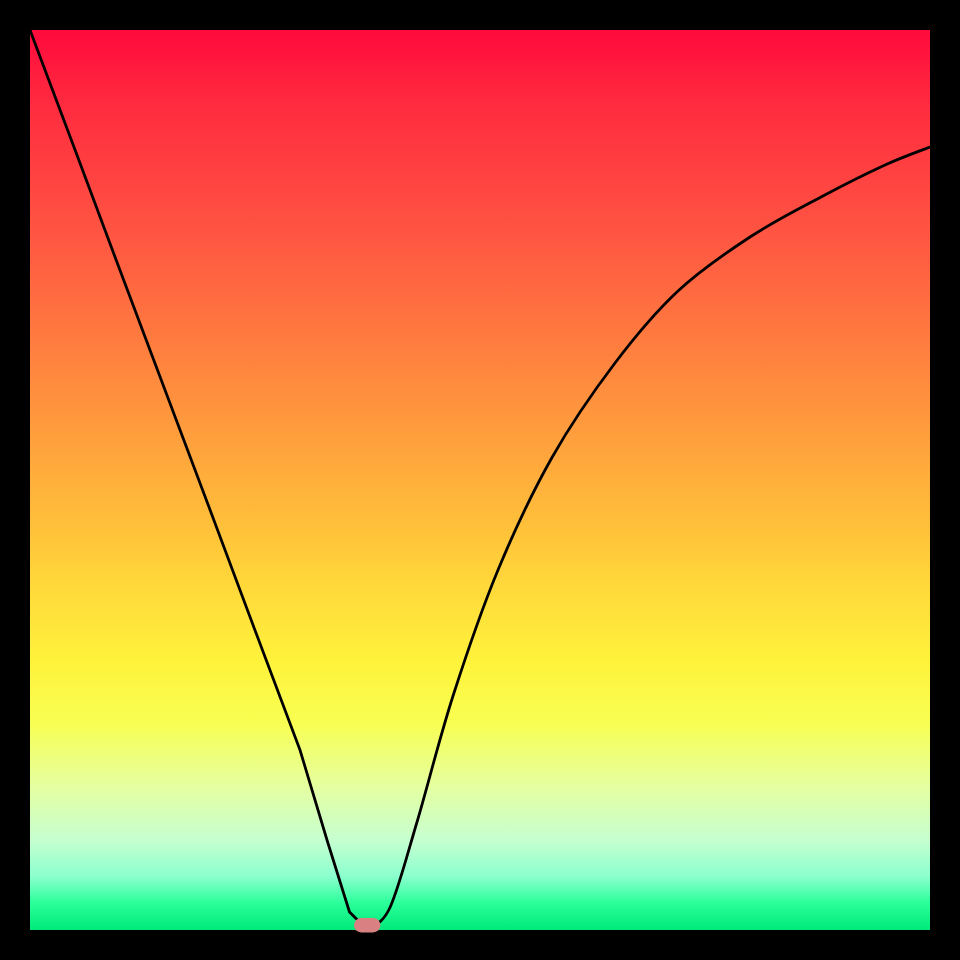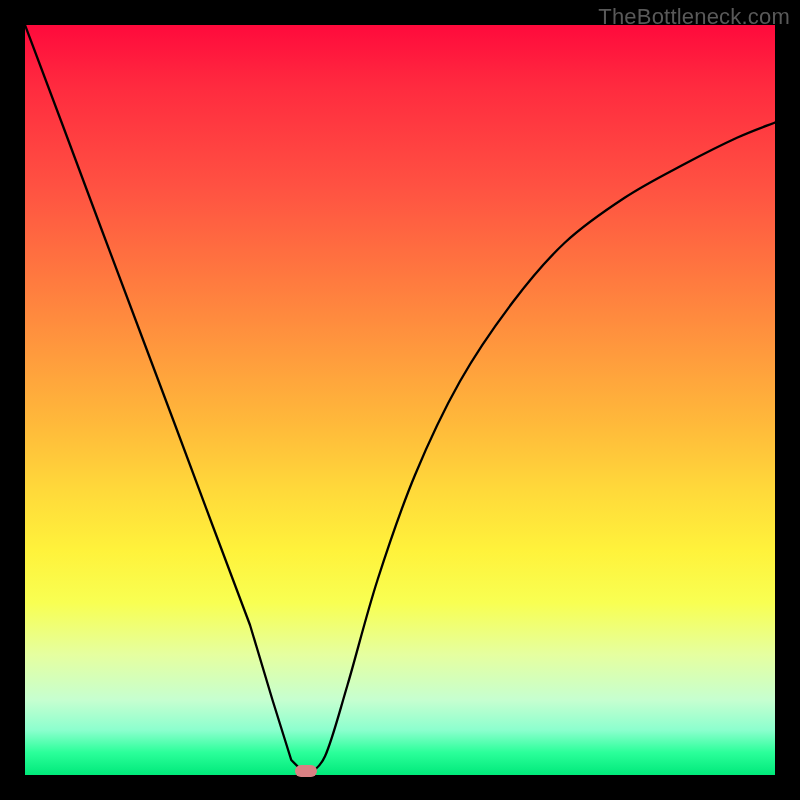--- a/index.html
+++ b/index.html
@@ -67,21 +67,20 @@
     border-radius: 6px;
     background: #d98083;
     transform: translate(-50%, -50%);
     z-index: 12;
   }
 </style>
 </head>
 <body>
 
 <div class="stage">
-  <div class="watermark">TheBottleneck.com</div>
 
   <div class="plot">
     <div class="gradient"></div>
     <svg class="line" viewBox="0 0 750 750" preserveAspectRatio="none">
       <path id="curve-path" d="M 0.00 0.00 L 37.50 99.75 L 75.00 200.25 L 112.50 300.00 L 150.00 399.75 L 187.50 500.25 L 225.00 600.00 L 247.50 675.00 L 266.25 735.00 L 281.25 750.00 M 281.25 750.00 C 284.38 746.88, 293.13 746.25, 300.00 731.25 C 306.88 716.25, 313.75 689.38, 322.50 660.00 C 331.25 630.63, 341.25 590.00, 352.50 555.00 C 363.75 520.00, 376.25 483.13, 390.00 450.00 C 403.75 416.88, 418.75 385.00, 435.00 356.25 C 451.25 327.50, 470.00 300.63, 487.50 277.50 C 505.00 254.38, 521.25 235.00, 540.00 217.50 C 558.75 200.00, 580.00 185.63, 600.00 172.50 C 620.00 159.38, 641.25 148.75, 660.00 138.75 C 678.75 128.75, 697.50 119.38, 712.50 112.50 C 727.50 105.63, 743.75 100.00, 750.00 97.50" fill="none" stroke="#000" stroke-width="2.3" stroke-linejoin="round" stroke-linecap="round"></path>
     </svg>
     <div class="marker" id="min-marker" style="left: 281.25px; top: 746.25px; background: rgb(217, 128, 131);"></div>
   </div>
 </div>
 

